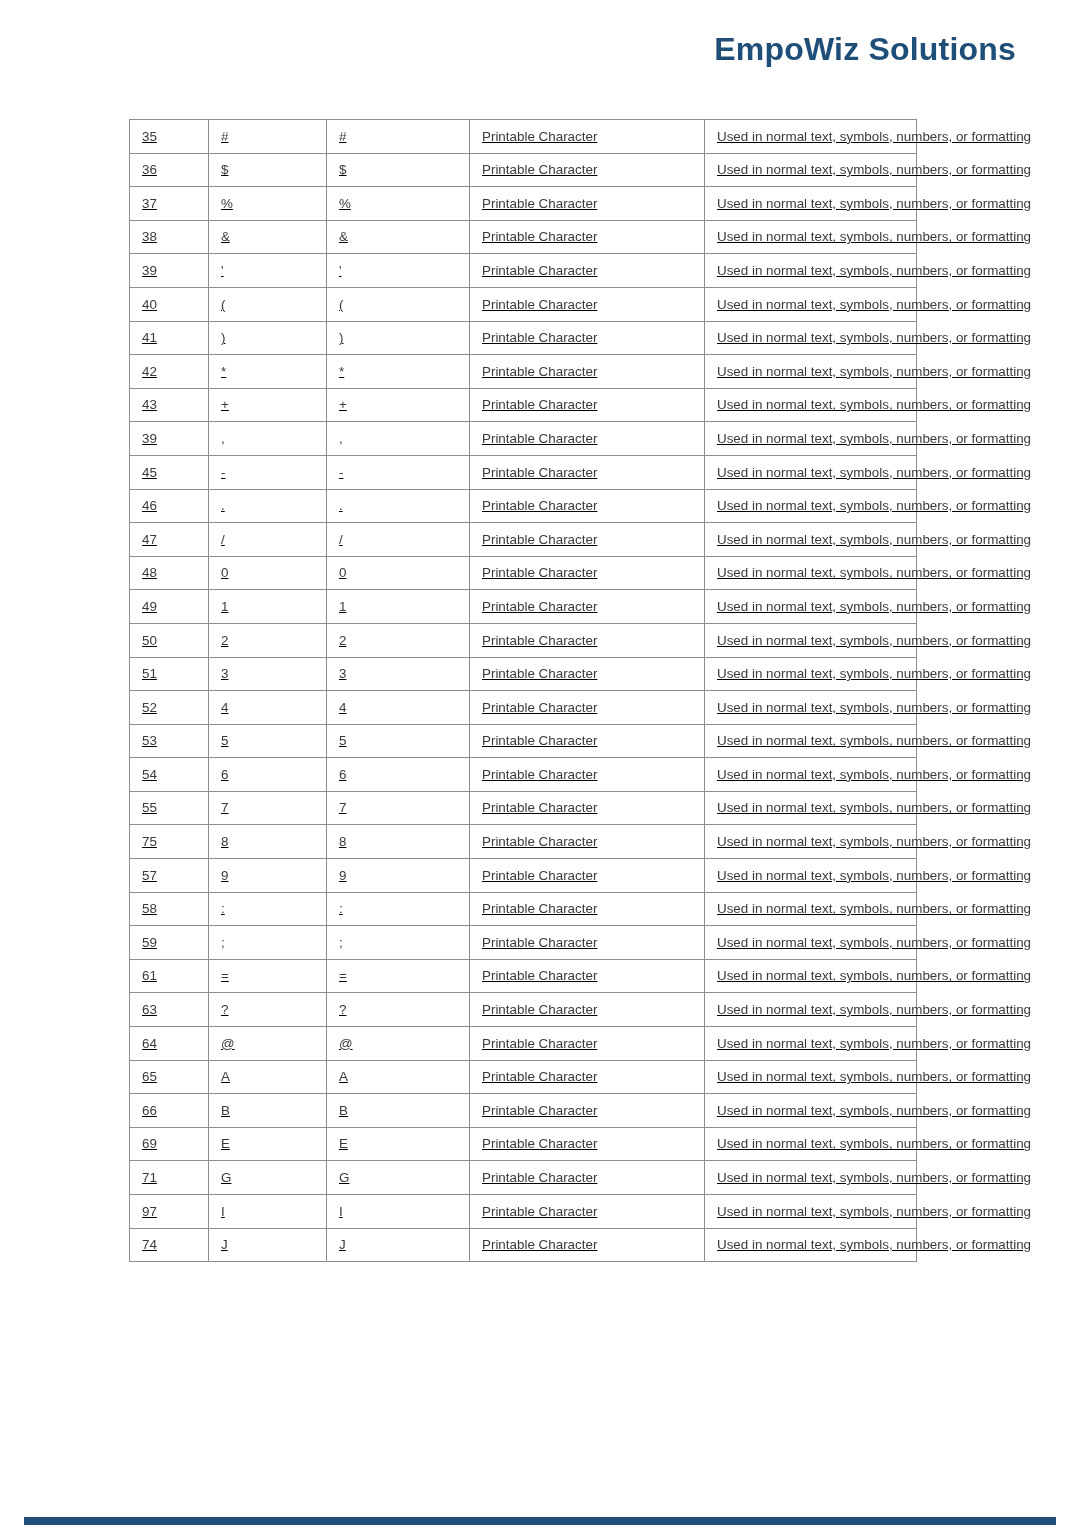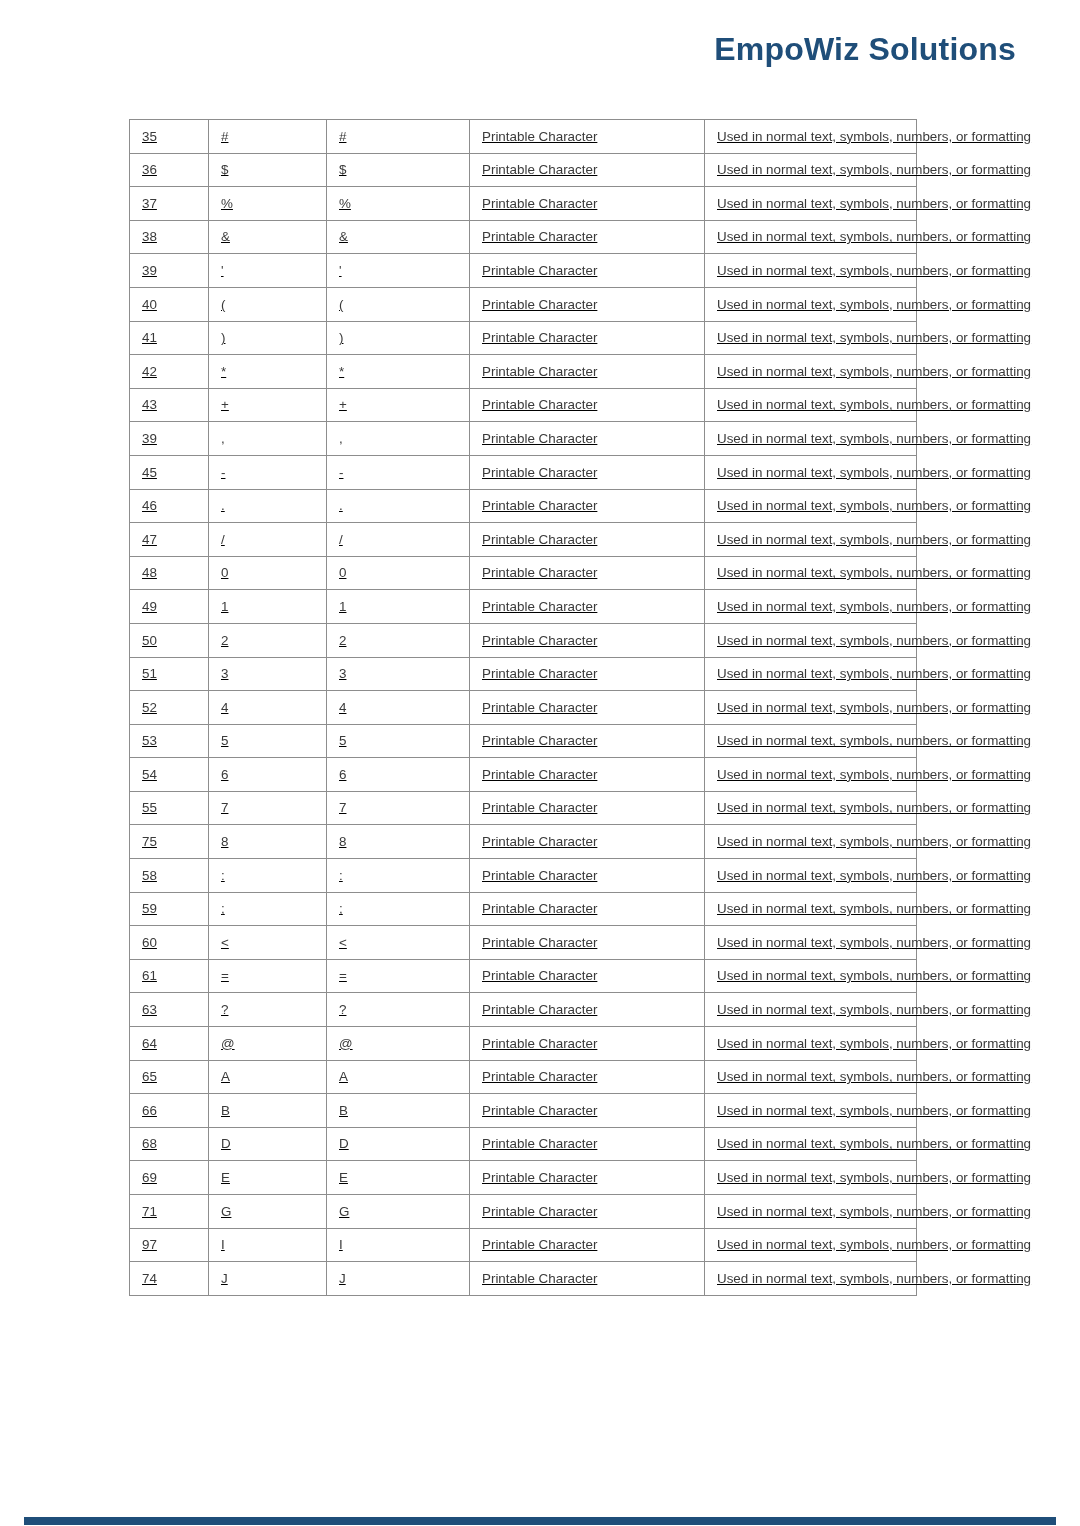--- a/index.html
+++ b/index.html
@@ -227,41 +227,41 @@
           <td>Used in normal text, symbols, numbers, or formatting</td>
         </tr>
         <tr>
           <td>75</td>
           <td>8</td>
           <td>8</td>
           <td>Printable Character</td>
           <td>Used in normal text, symbols, numbers, or formatting</td>
         </tr>
         <tr>
+          <td>57</td>
+          <td>9</td>
+          <td>9</td>
+          <td>Printable Character</td>
+          <td>Used in normal text, symbols, numbers, or formatting</td>
+        </tr>
+        <tr>
           <td>58</td>
           <td>:</td>
           <td>:</td>
           <td>Printable Character</td>
           <td>Used in normal text, symbols, numbers, or formatting</td>
         </tr>
         <tr>
           <td>59</td>
           <td>;</td>
           <td>;</td>
           <td>Printable Character</td>
           <td>Used in normal text, symbols, numbers, or formatting</td>
         </tr>
         <tr>
-          <td>60</td>
-          <td>&lt;</td>
-          <td>&lt;</td>
-          <td>Printable Character</td>
-          <td>Used in normal text, symbols, numbers, or formatting</td>
-        </tr>
-        <tr>
           <td>61</td>
           <td>=</td>
           <td>=</td>
           <td>Printable Character</td>
           <td>Used in normal text, symbols, numbers, or formatting</td>
         </tr>
         <tr>
           <td>63</td>
           <td>?</td>
           <td>?</td>
@@ -283,27 +283,20 @@
           <td>Used in normal text, symbols, numbers, or formatting</td>
         </tr>
         <tr>
           <td>66</td>
           <td>B</td>
           <td>B</td>
           <td>Printable Character</td>
           <td>Used in normal text, symbols, numbers, or formatting</td>
         </tr>
         <tr>
-          <td>68</td>
-          <td>D</td>
-          <td>D</td>
-          <td>Printable Character</td>
-          <td>Used in normal text, symbols, numbers, or formatting</td>
-        </tr>
-        <tr>
           <td>69</td>
           <td>E</td>
           <td>E</td>
           <td>Printable Character</td>
           <td>Used in normal text, symbols, numbers, or formatting</td>
         </tr>
         <tr>
           <td>71</td>
           <td>G</td>
           <td>G</td>

